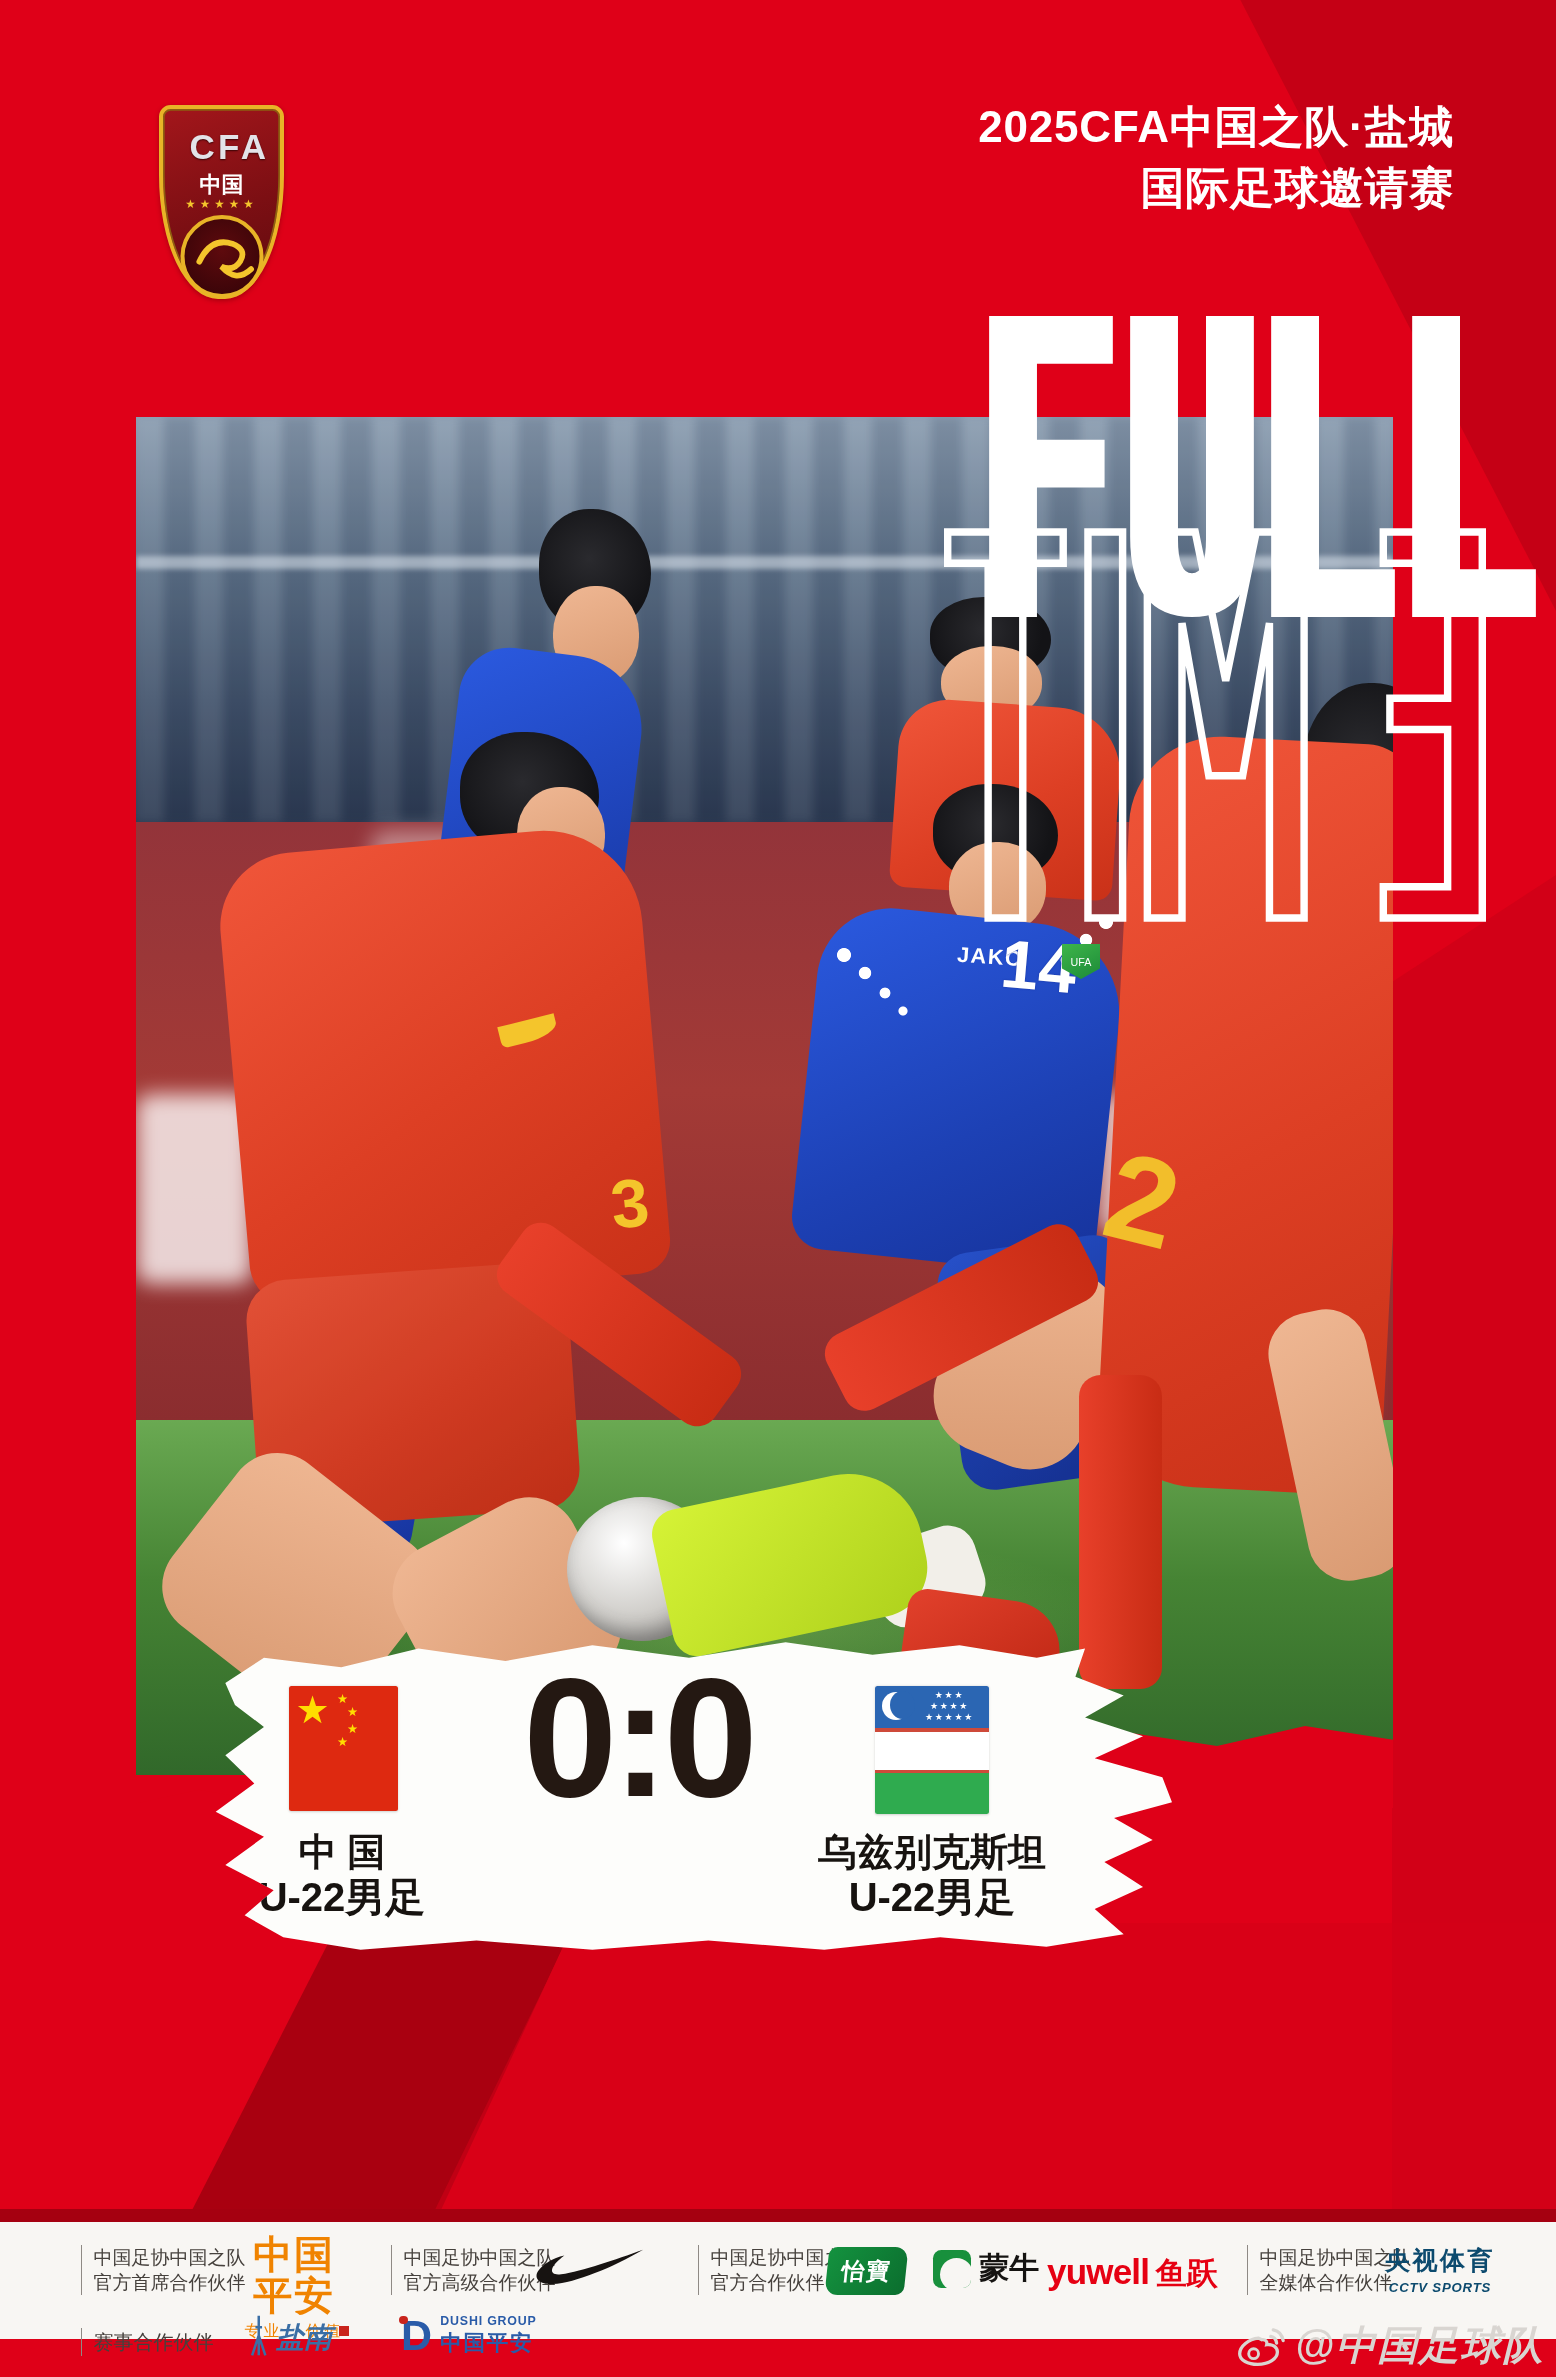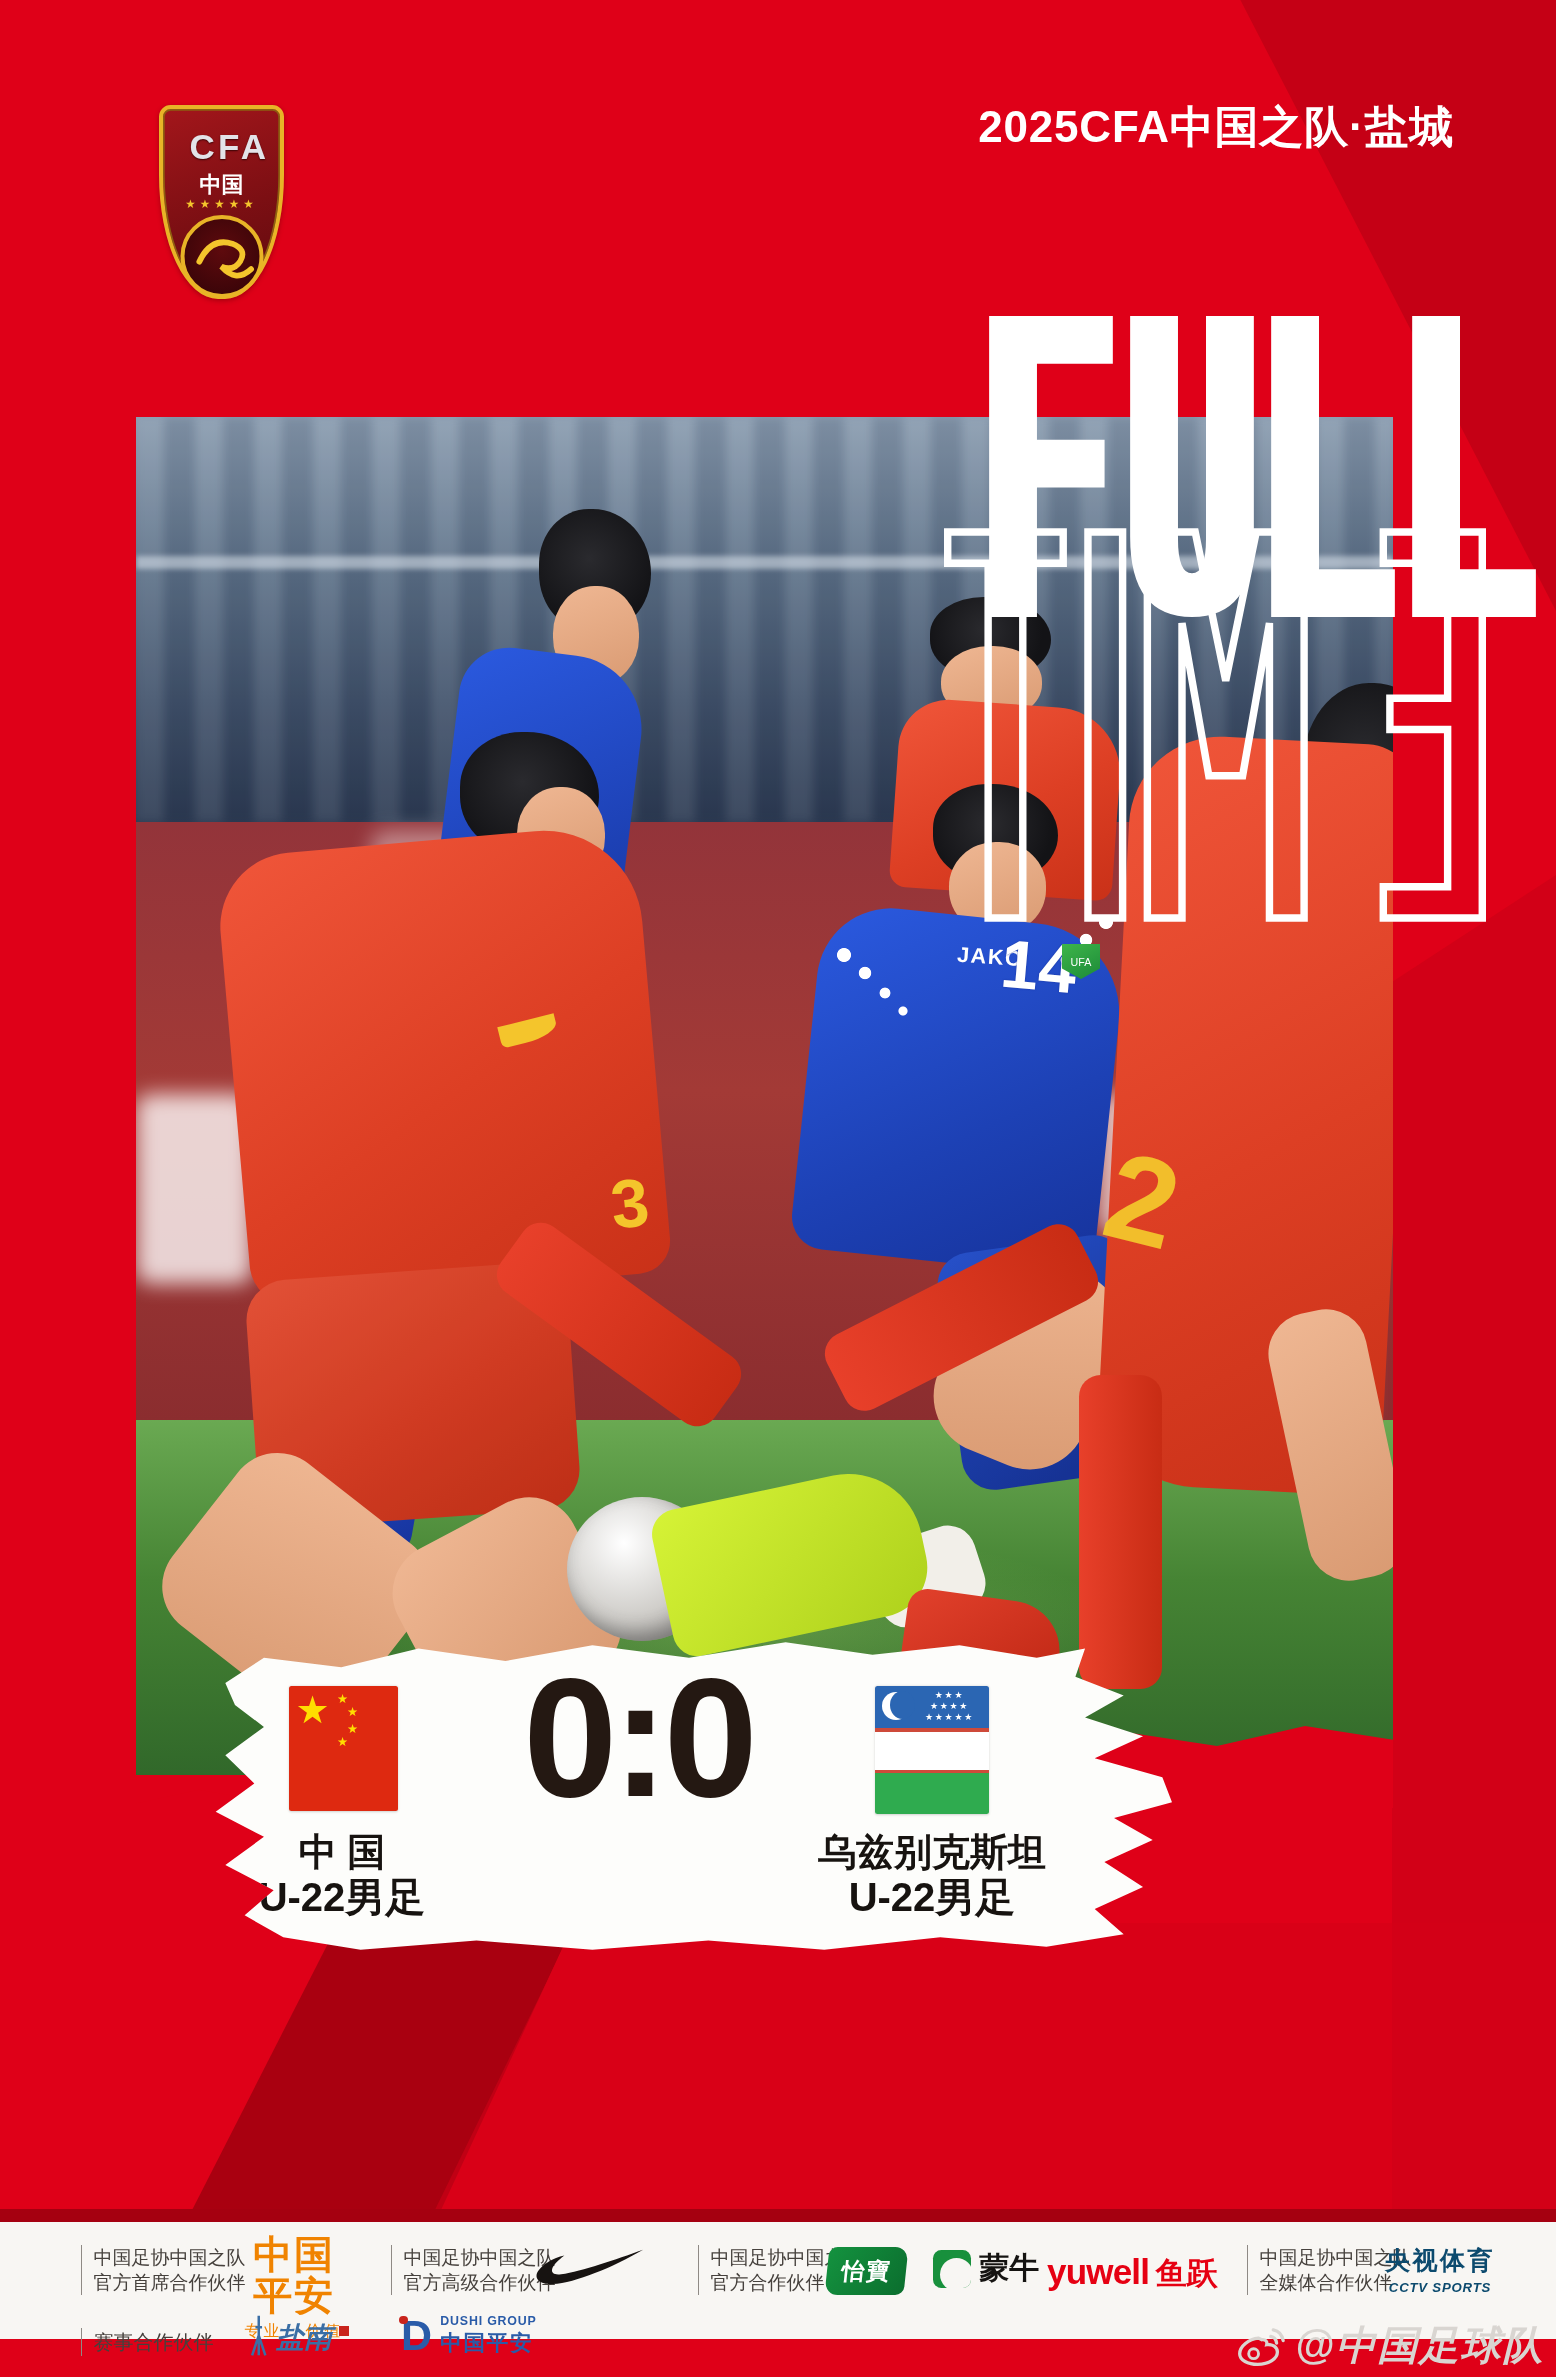--- a/index.html
+++ b/index.html
@@ -138,20 +138,21 @@
     <div class="abs badge-stars">★★★★★</div>
     <div class="abs badge-circle">
       <svg width="74" height="74" viewBox="0 0 90 90" style="position:absolute;left:0;top:0;">
         <path d="M18 52 q14 -30 40 -22 q18 7 10 21 q-8 13 -23 7 q18 20 36 3" fill="none" stroke="#f4c52c" stroke-width="7" stroke-linecap="round"></path>
       </svg>
     </div>
   </div>
 
   <div class="abs title">
     <div>2025CFA中国之队·盐城</div>
+    <div>国际足球邀请赛</div>
   </div>
 
   <div class="abs photo">
     <div class="abs stands"></div>
     <div class="abs rail ni"></div>
     <div class="abs boards">
       <div class="blob" style="left:0;top:272px;width:116px;height:190px;"></div>
       <div class="blob" style="left:186px;top:211px;width:87px;height:78px;"></div>
       <div class="blob" style="left:235px;top:8.3px;width:107px;height:165px;opacity:.5;"></div>
       <div class="blob" style="left:962px;top:272px;width:149px;height:140px;opacity:.85;"></div>

